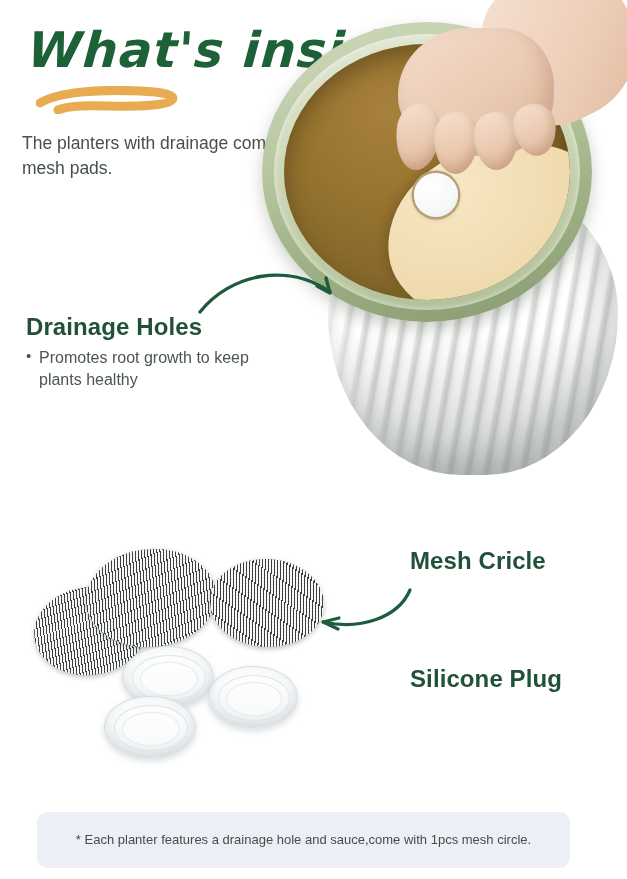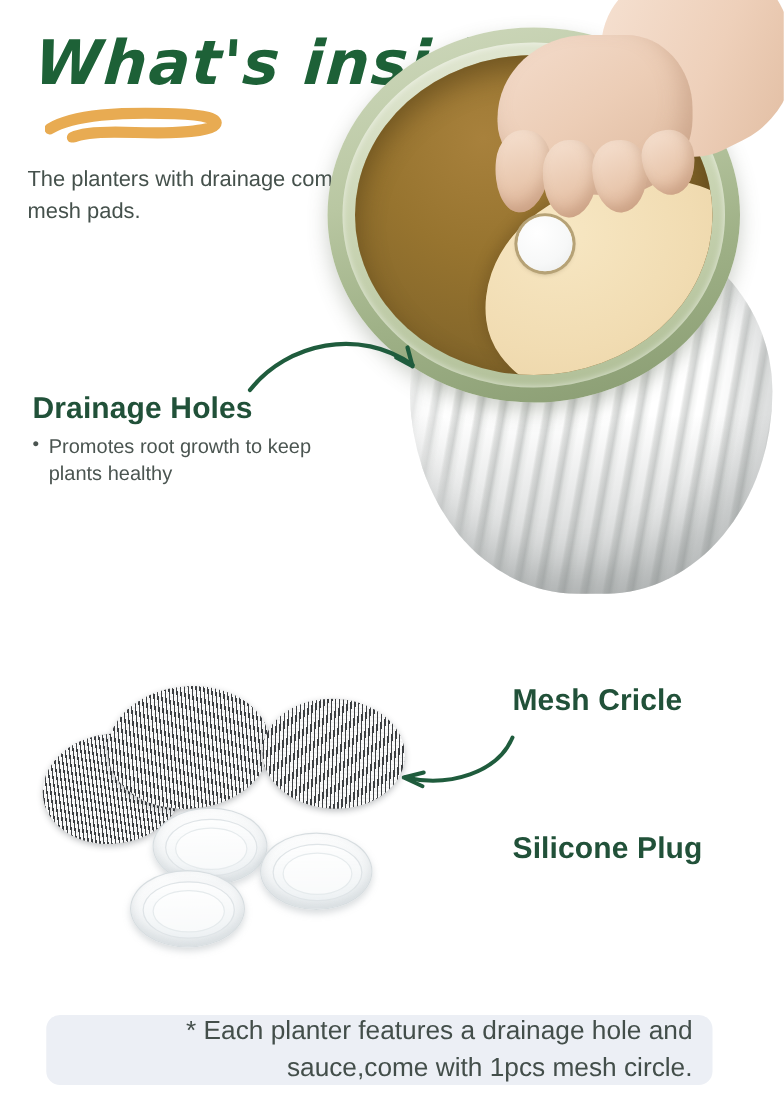--- a/index.html
+++ b/index.html
@@ -172,21 +172,21 @@
   .p3{left:4px; top:56px;width:92px;height:62px;}
 
   
   .footer-note{
     position:absolute;left:37px;top:812px;width:533px;height:56px;
     background:#eceff5;border-radius:11px;
     display:flex;align-items:center;justify-content:center;
     text-align:center;
   }
   .footer-note span{
-    font-size:21px;line-height:1.42;color:#434e4a;padding:0 16px;text-align:right;
+    font-size:13px;line-height:1.42;color:#434e4a;padding:0 16px;text-align:right;
   }
 </style>
 </head>
 <body>
 
 <div class="page">
 
   <div class="title-block">
     <div class="title">What's inside?</div>
     <svg class="swoosh" viewBox="0 0 146 28">

